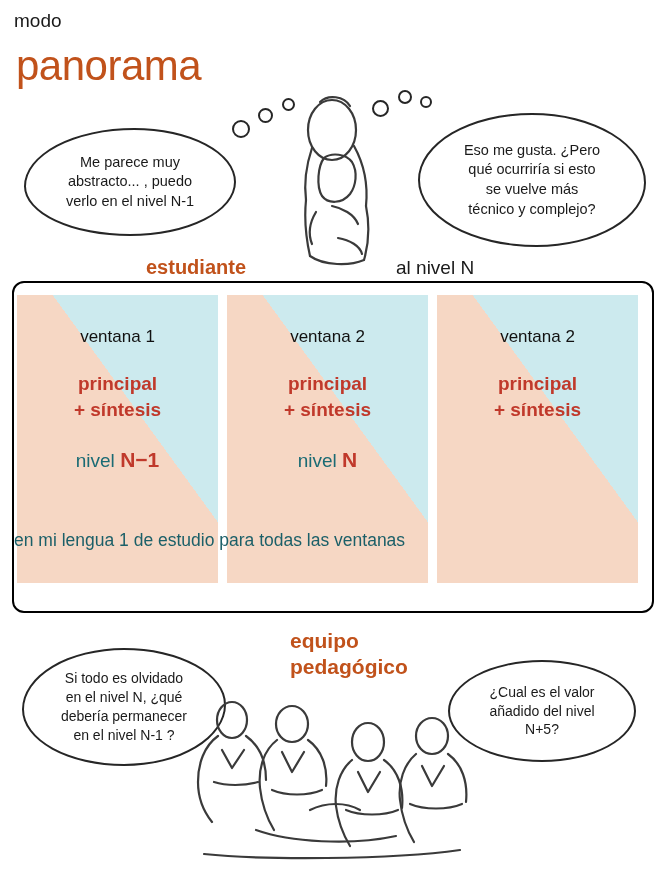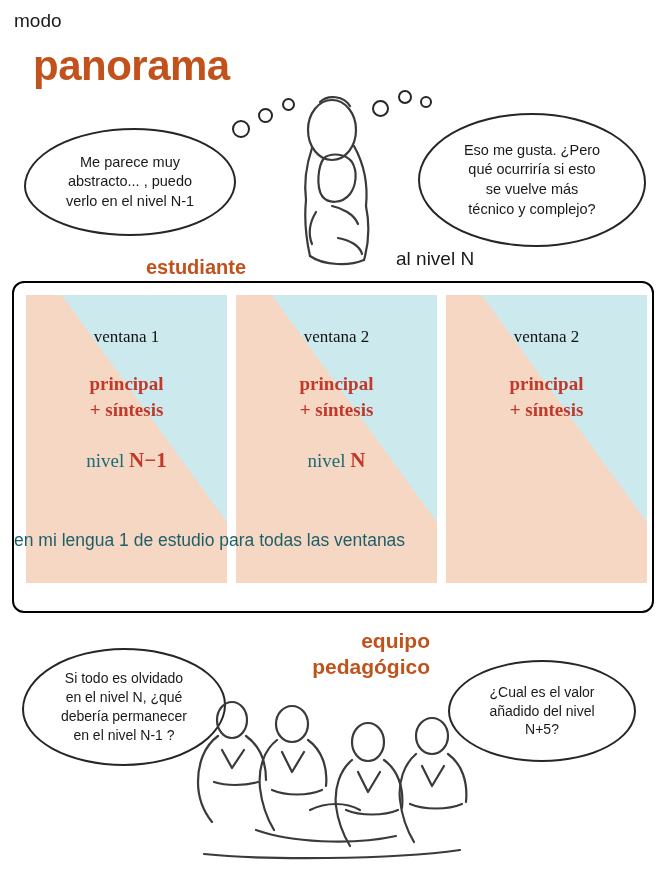--- a/index.html
+++ b/index.html
@@ -22,24 +22,23 @@
     left: 14px;
     top: 10px;
     font-size: 19px;
     color: #1a1a1a;
   }
   .panorama-title {
     position: absolute;
     left: 16px;
     top: 42px;
     font-size: 42px;
-    font-weight: bold;
+    font-weight: normal;
     color: #c1521b;
     letter-spacing: -0.5px;
-    margin-left: 17px;
   }
 
   
   .bubble {
     position: absolute;
     box-sizing: border-box;
     border: 2px solid #262626;
     background: #ffffff;
     text-align: center;
     display: flex;
@@ -89,51 +88,50 @@
   
   .role-student {
     position: absolute;
     left: 146px; top: 256px;
     font-size: 20px;
     font-weight: bold;
     color: #c1521b;
   }
   .level-n {
     position: absolute;
-    left: 396px; top: 248px;
+    left: 396px; top: 257px;
     font-size: 19px;
     color: #1a1a1a;
   }
   .role-team {
     position: absolute;
     left: 290px; top: 628px;
     width: 140px;
-    text-align: right;
+    text-align: left;
     font-size: 21px;
     font-weight: bold;
     color: #c1521b;
     line-height: 1.25;
   }
 
   
   .panel {
     position: absolute;
     left: 12px; top: 281px;
     width: 642px; height: 332px;
     box-sizing: border-box;
     border: 2.5px solid #000;
     border-radius: 12px;
     background: #ffffff;
   }
   .windows-row {
     position: absolute;
-    left: 12px; top: 12px;
+    left: 3px; top: 12px;
     display: flex;
     gap: 9px;
-    font-family: Liberation Serif, serif;
   }
   .window {
     position: relative;
     width: 201px;
     height: 288px;
     overflow: hidden;
     background: #f6d7c4;
   }
   .window .diag {
     position: absolute;

